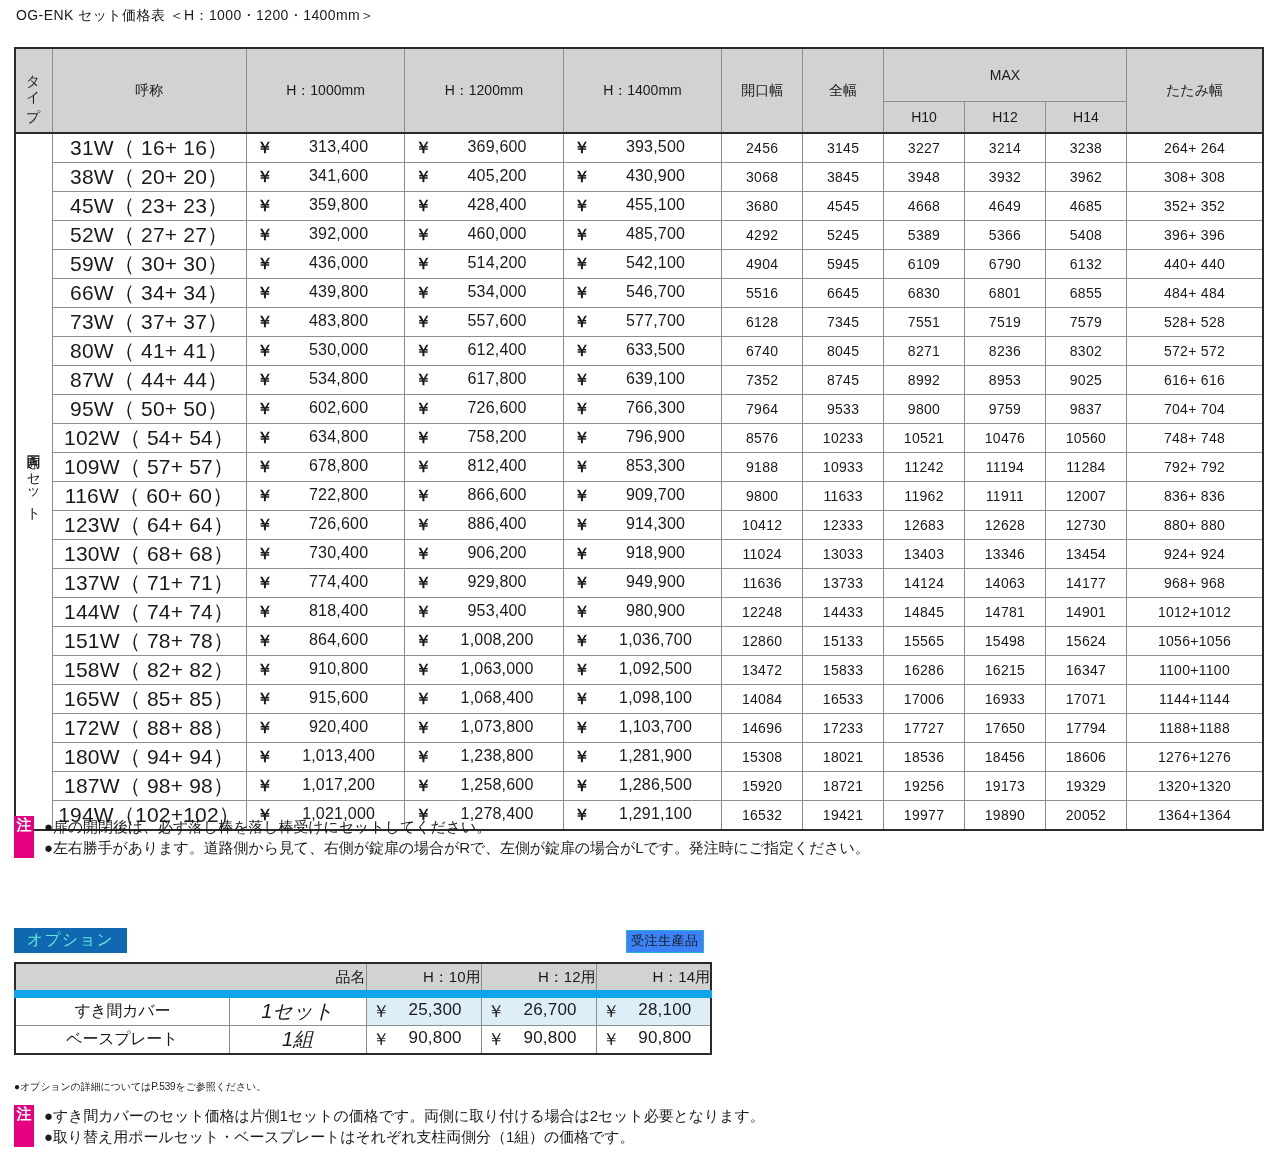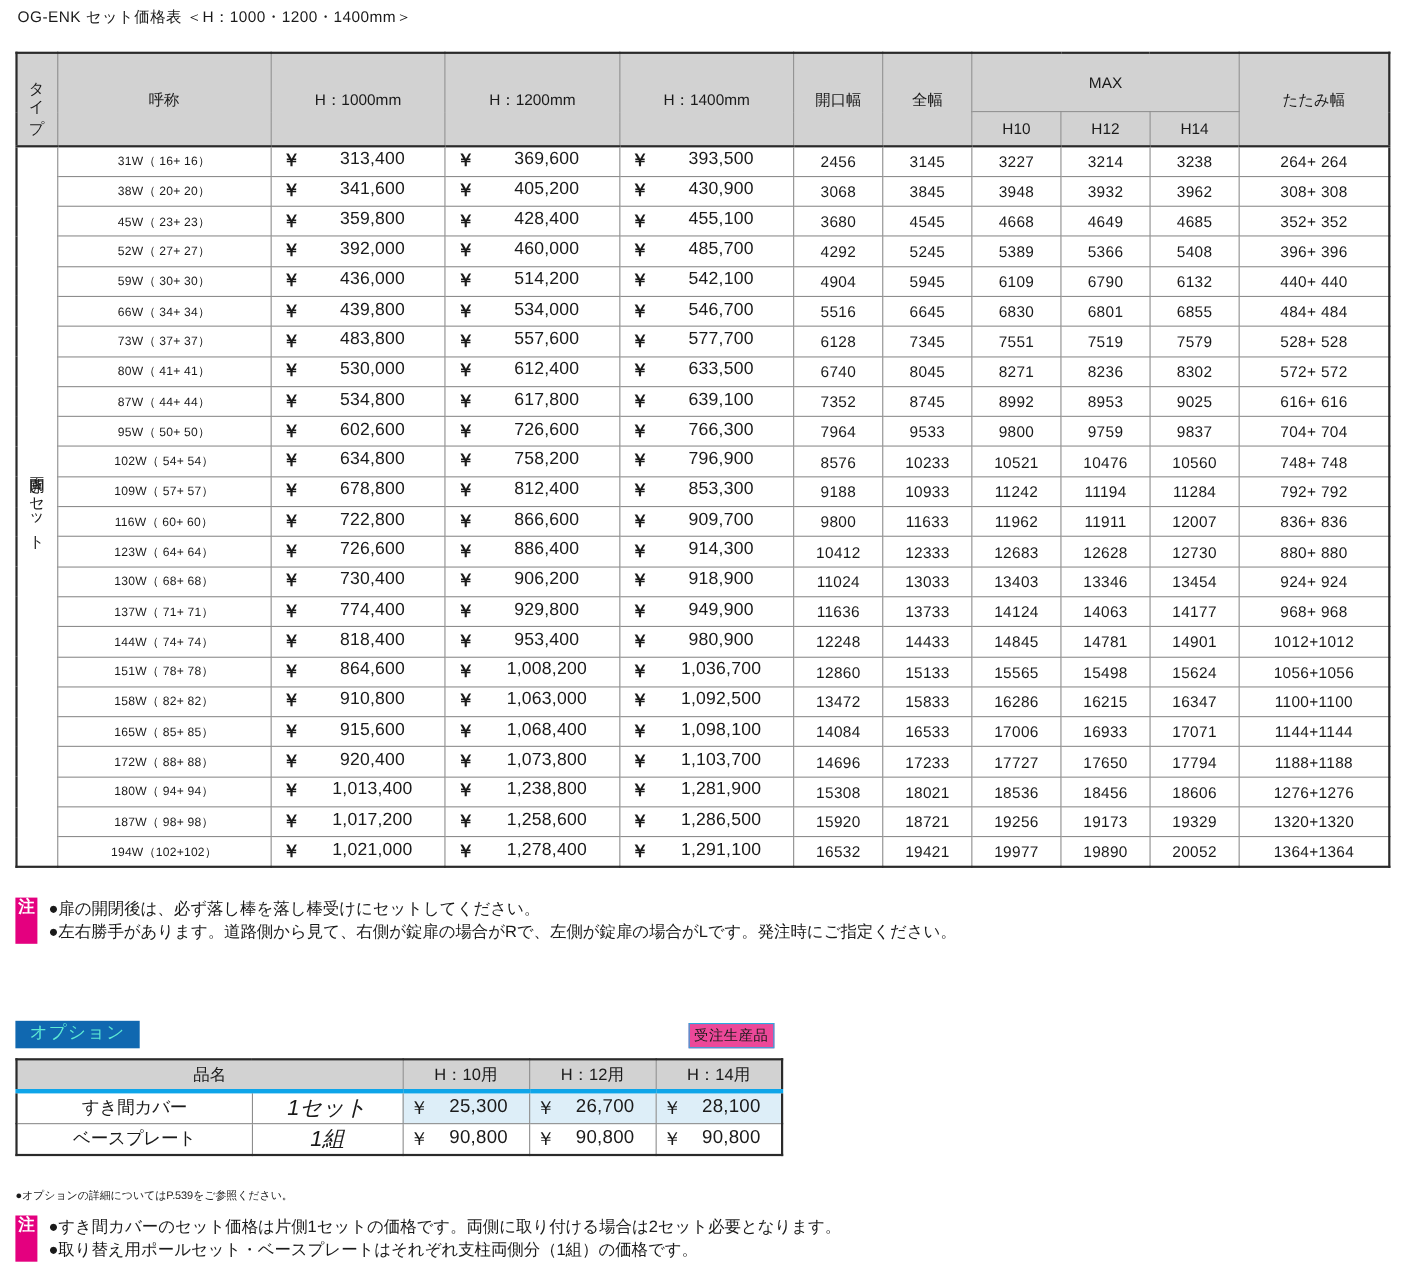--- a/index.html
+++ b/index.html
@@ -87,21 +87,21 @@
     display: inline-block;
   }
   td.type-cell {
     background: #ffffff;
     border-top: none;
     border-bottom: none;
   }
 
   tbody tr { height: 27.3px; }
   td.name-cell {
-    font-size: 11px;
+    font-size: 21px;
     text-align: right;
     padding-right: 10px;
     letter-spacing: 0.2px;
     white-space: nowrap;
   }
   td.price-cell {
     font-size: 16px;
     font-weight: bold;
     text-align: right;
     padding-right: 12px;
@@ -164,21 +164,21 @@
     color: #5eead4;
     font-size: 16px;
     padding: 2px 13px 3px 13px;
     letter-spacing: 1px;
     line-height: 1.25;
   }
   #made-to-order-badge {
     position: absolute;
     left: 626px;
     top: 930px;
-    background: #ec4899;
+    background: #3b82f6;
     color: #1a1a1a;
     border: 1px solid #29abe2;
     font-size: 13px;
     padding: 1px 4px 2px 4px;
     letter-spacing: 0.5px;
     white-space: nowrap;
     text-align: center;
   }
 
   #option-table-wrap {
@@ -187,21 +187,22 @@
     top: 962px;
     width: 698px;
   }
   #option-table-wrap table.grid {
     border: 2px solid #2a2a2a;
   }
   #option-table-wrap thead th {
     background: #d2d2d2;
     height: 26px;
     font-size: 15px;
-    border-bottom: 4px solid #0ea5e9;
+    border-bottom: 8px solid #0ea5e9;
+    text-align: right;
   }
   #option-table-wrap tbody tr { height: 27px; }
   .opt-name {
     text-align: left;
     padding-left: 7px;
     font-size: 16px;
     white-space: nowrap;
     letter-spacing: -0.3px;
   }
   .opt-unit {

